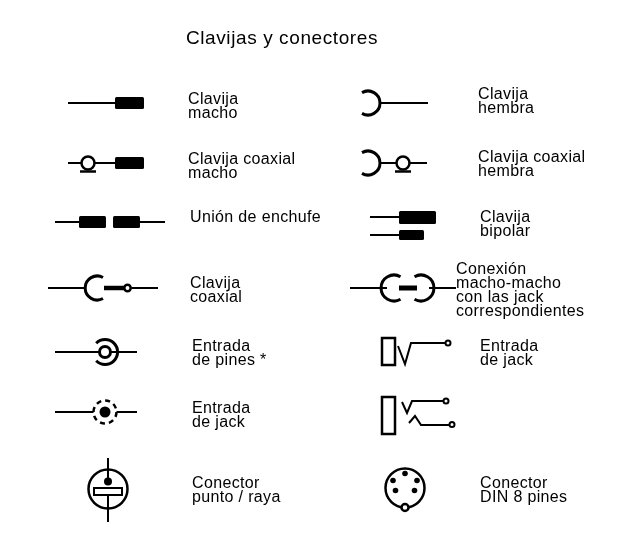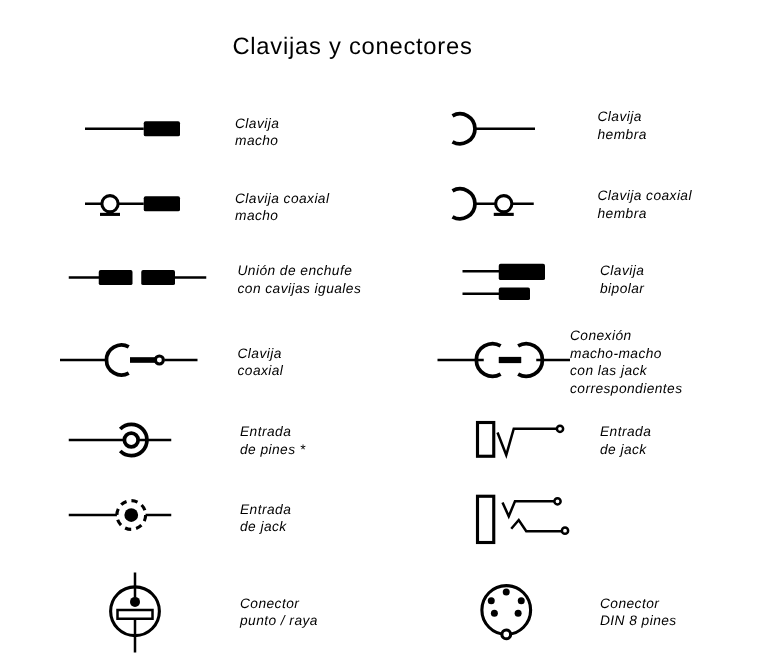--- a/index.html
+++ b/index.html
@@ -5,22 +5,22 @@
   html,body { margin:0; padding:0; background:#ffffff; }
   .canvas {
     position:relative; width:625px; height:535px; background:#ffffff;
     font-family:"Liberation Sans", sans-serif; color:#000; overflow:hidden;
   }
   .title {
     position:absolute; top:27px; left:0; width:532px; text-align:center;
     font-size:19px; letter-spacing:0.6px; color:#000000; font-weight:400;margin-left:16px;
   }
   .label {
-    position:absolute; font-size:11px; line-height:14px; letter-spacing:0.35px;
-    color:#000; white-space:nowrap;font-style:italic;
+    position:absolute; font-size:16px; line-height:14px; letter-spacing:0.35px;
+    color:#000; white-space:nowrap;
   }
   .sym { position:absolute; margin:0; }
   svg { display:block; overflow:visible; }
 </style>
 </head>
 <body>
 
 <div class="canvas">
 
   <div class="title">Clavijas y conectores</div>
@@ -156,21 +156,20 @@
     <div>macho</div>
   </div>
 
   <div class="label" style="left:188px; top:152px">
     <div>Clavija coaxial</div>
     <div>macho</div>
   </div>
 
   <div class="label" style="left:190px; top:210px">
     <div>Unión de enchufe</div>
-    <div>con cavijas iguales</div>
   </div>
 
   <div class="label" style="left:190px; top:276px">
     <div>Clavija</div>
     <div>coaxial</div>
   </div>
 
   <div class="label" style="left:192px; top:339px">
     <div>Entrada</div>
     <div>de pines *</div>

